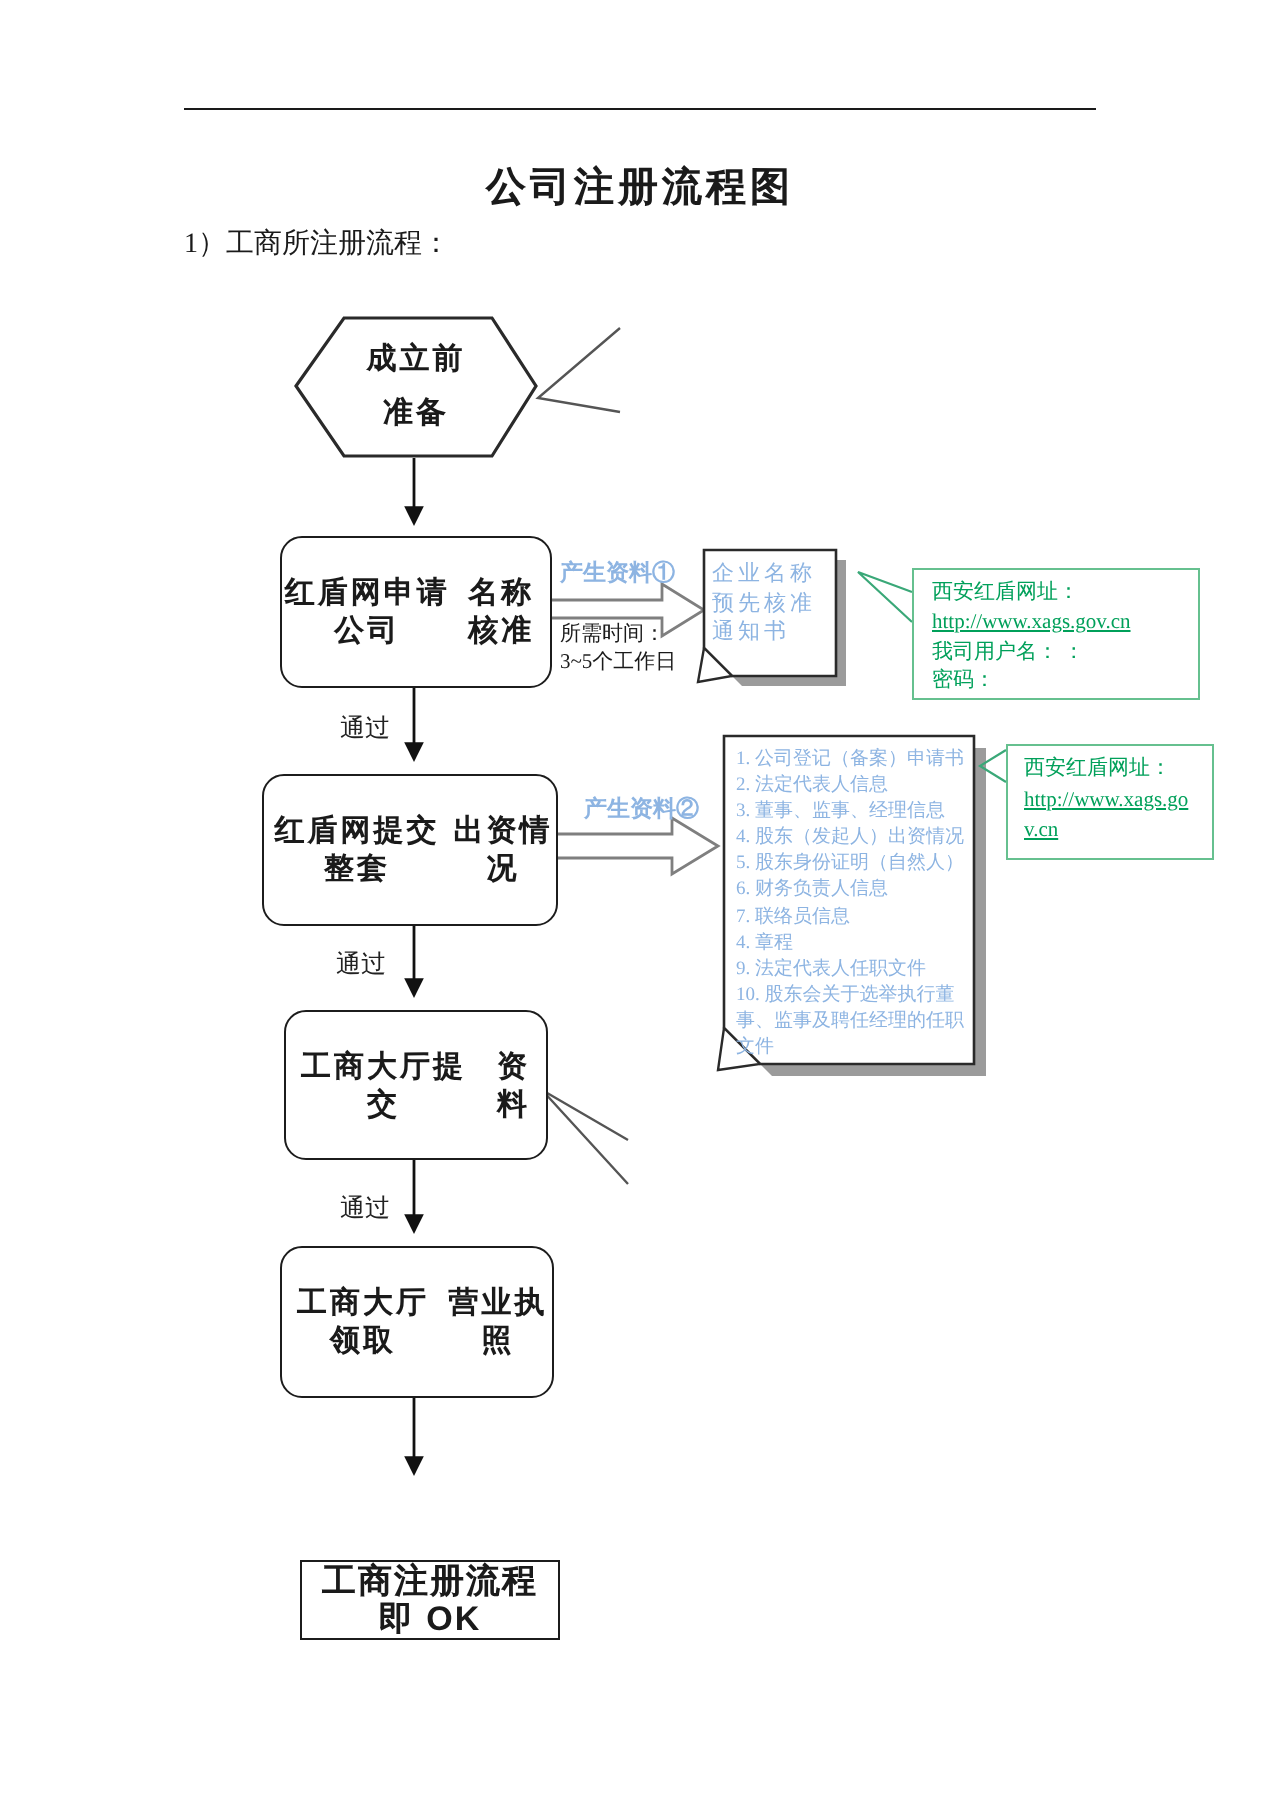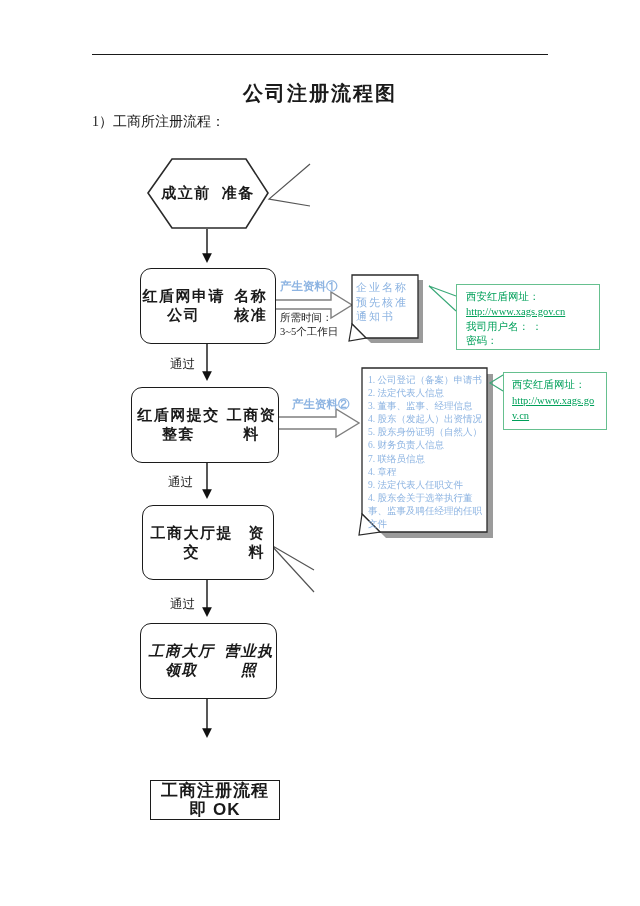--- a/index.html
+++ b/index.html
@@ -9,26 +9,26 @@
   
   #top-rule{left:92px;top:54px;width:456px;height:0;border-top:1.6px solid #1a1a1a;}
   #title{left:0;top:80px;width:640px;text-align:center;font-size:20px;font-weight:bold;letter-spacing:2px;}
   #subtitle{left:92px;top:113px;font-family:"Liberation Serif",serif;font-size:14px;}
   
   #shapes{position:absolute;left:0;top:0;z-index:1;}
   
   .node{z-index:2;border:1.8px solid #1c1c1c;border-radius:11px;background:#fff;
         display:flex;flex-direction:row;justify-content:space-evenly;align-items:center;
         font-weight:bold;font-size:15px;letter-spacing:1.5px;text-align:center;}
-  .hex-text{z-index:2;display:flex;justify-content:space-evenly;align-items:center;
+  .hex-text{z-index:2;display:flex;flex-direction:column;justify-content:space-evenly;align-items:center;
         font-weight:bold;font-size:15px;letter-spacing:1.5px;}
   #node-name-check{left:140px;top:268px;width:134px;height:74px;}
   #node-submit-online{left:131px;top:387px;width:146px;height:74px;}
   #node-hall-submit{left:142px;top:505px;width:130px;height:73px;}
-  #node-hall-license{left:140px;top:623px;width:135px;height:74px;font-style:italic;}
+  #node-hall-license{left:140px;top:623px;width:135px;height:74px;}
   #node-done{left:150px;top:744px;width:128px;height:38px;border:1.8px solid #1c1c1c;background:#fff;z-index:2;
         display:flex;flex-direction:column;justify-content:center;align-items:center;
         font-weight:bold;font-size:17px;line-height:19px;letter-spacing:1px;text-align:center;margin-top:36px;}
   
   .pass{z-index:2;font-family:"Liberation Serif",serif;font-size:12.5px;color:#222;}
   #pass1{left:170px;top:356px;}
   #pass2{left:168px;top:474px;}
   #pass3{left:170px;top:596px;}
   
   .produce-label{z-index:2;font-family:"Liberation Serif",serif;font-weight:bold;font-size:11.5px;color:#8DB4E2;}
@@ -129,35 +129,35 @@
     <div>西安红盾网址：</div>
     <div class="url">http://www.xags.gov.cn</div>
     <div>我司用户名：  ：</div>
     <div>密码：</div>
   </div>
 
   <div class="abs pass" id="pass1">通过</div>
 
   <div class="abs node" id="node-submit-online">
     <div>红盾网提交整套</div>
-    <div>工商资料</div>
+    <div>出资情况</div>
   </div>
   <div class="abs produce-label" id="arrow2-label">产生资料②</div>
 
   <div class="abs" id="doc2-text">
     <div>1. 公司登记（备案）申请书</div>
     <div>2. 法定代表人信息</div>
     <div>3. 董事、监事、经理信息</div>
     <div>4. 股东（发起人）出资情况</div>
     <div>5. 股东身份证明（自然人）</div>
     <div>6. 财务负责人信息</div>
     <div>7. 联络员信息</div>
     <div>4. 章程</div>
     <div>9. 法定代表人任职文件</div>
-    <div>4. 股东会关于选举执行董事、监事及聘任经理的任职文件</div>
+    <div>10. 股东会关于选举执行董事、监事及聘任经理的任职文件</div>
   </div>
 
   <div class="abs site-note" id="site-note-2">
     <div>西安红盾网址：</div>
     <div class="url">http://www.xags.go</div>
     <div class="url">v.cn</div>
   </div>
 
   <div class="abs pass" id="pass2">通过</div>
 

